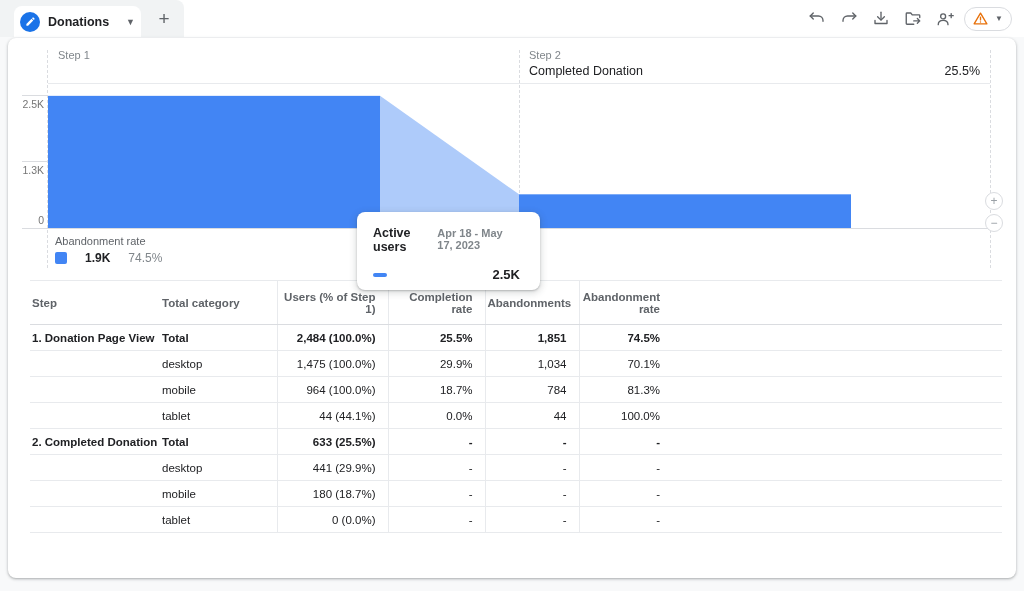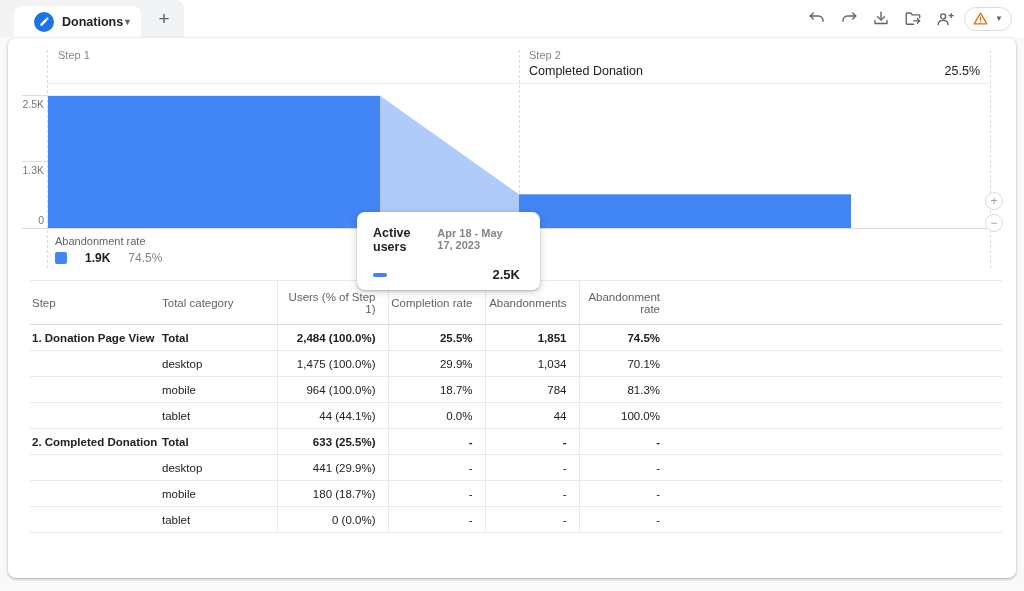--- a/index.html
+++ b/index.html
@@ -4,21 +4,21 @@
 <style>
   * { margin:0; padding:0; box-sizing:border-box; }
   html,body { width:1024px; height:591px; overflow:hidden; background:#f8f9fa;
               font-family:"Liberation Sans", sans-serif; }
 
   
   .tabbar { position:absolute; left:0; top:0; width:1024px; height:37px; background:#fff; }
   .tabstrip { position:absolute; left:0; top:0; width:184px; height:37px; background:#f1f3f4;
               border-radius:0 8px 0 0; }
   .tab-active { position:absolute; left:14px; top:6px; width:127px; height:31px; background:#fff;
-                border-radius:8px 8px 0 0; display:flex; align-items:center; padding:0 20px;
+                border-radius:8px 8px 0 0; display:flex; align-items:center; padding:0 6px;
                 cursor:pointer; }
   .tab-circle { width:20px; height:20px; border-radius:50%; background:#1a73e8; display:flex;
                 align-items:center; justify-content:center; flex:none; }
   .tab-label { font-size:12.5px; font-weight:700; color:#202124; margin-left:8px; }
   .tab-caret { margin-left:auto; font-size:9px; color:#5f6368; }
   .newtab { position:absolute; left:145px; top:0; width:38px; height:37px; display:flex;
             align-items:center; justify-content:center; font-size:19px; color:#5f6368; cursor:pointer; }
   .actions { position:absolute; right:12px; top:0; height:37px; display:flex; align-items:center; gap:6px; }
   .iconbtn { width:26px; height:26px; display:flex; align-items:center; justify-content:center;
              border-radius:50%; cursor:pointer; }
@@ -60,21 +60,21 @@
   .tt-row1 { display:flex; align-items:baseline; gap:9px; }
   .tt-title { font-size:12.5px; font-weight:700; color:#202124; }
   .tt-date { font-size:11px; color:#80868b;font-weight:bold; }
   .tt-row2 { display:flex; align-items:center; margin-top:13px; }
   .tt-dash { width:14px; height:4px; border-radius:2px; background:#4285f4; }
   .tt-value { margin-left:auto; font-size:13px; font-weight:700; color:#202124; }
 
   
   .tblwrap { position:absolute; left:22px; top:242px; width:972px; }
   table { width:100%; border-collapse:collapse; font-size:11.5px; color:#202124; table-layout:fixed; }
-  th { font-weight:400; color:#5f6368; height:44px; border-top:1px solid #e8eaed;
+  th { font-weight:700; color:#5f6368; height:44px; border-top:1px solid #e8eaed;
        border-bottom:1px solid #dadce0; text-align:left; padding:0 2px; }
   td { height:26px; border-bottom:1px solid #e8eaed; padding:0 2px; }
   th.num, td.num { text-align:right; padding-right:12px; }
   th.div, td.div { border-left:1px solid #e8eaed; }
   td.col-step { font-weight:700;margin-top:29px; }
   tr.bold td { font-weight:700; }
 
   svg.gicon { display:block; }
 </style>
 </head>

